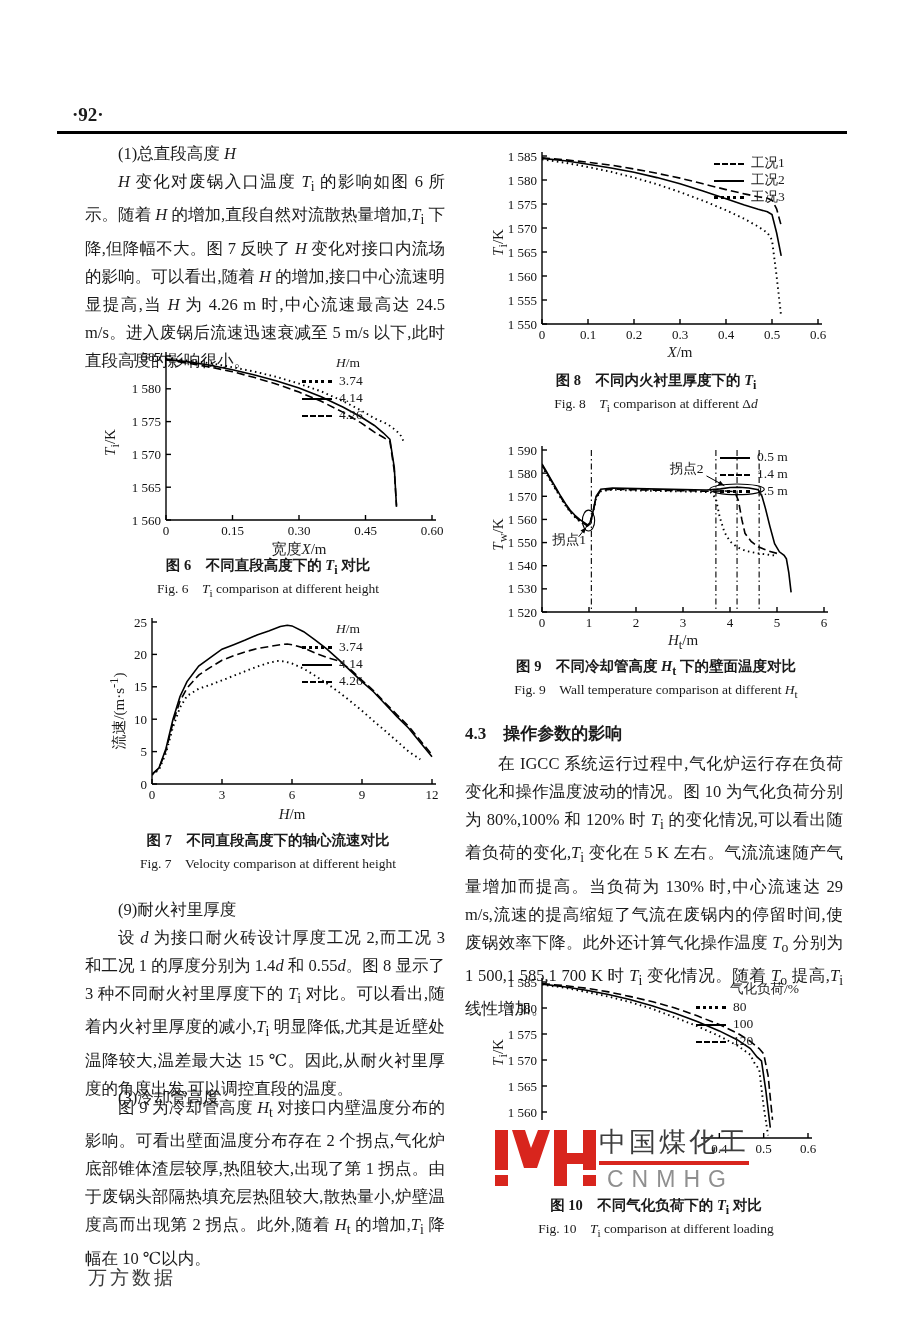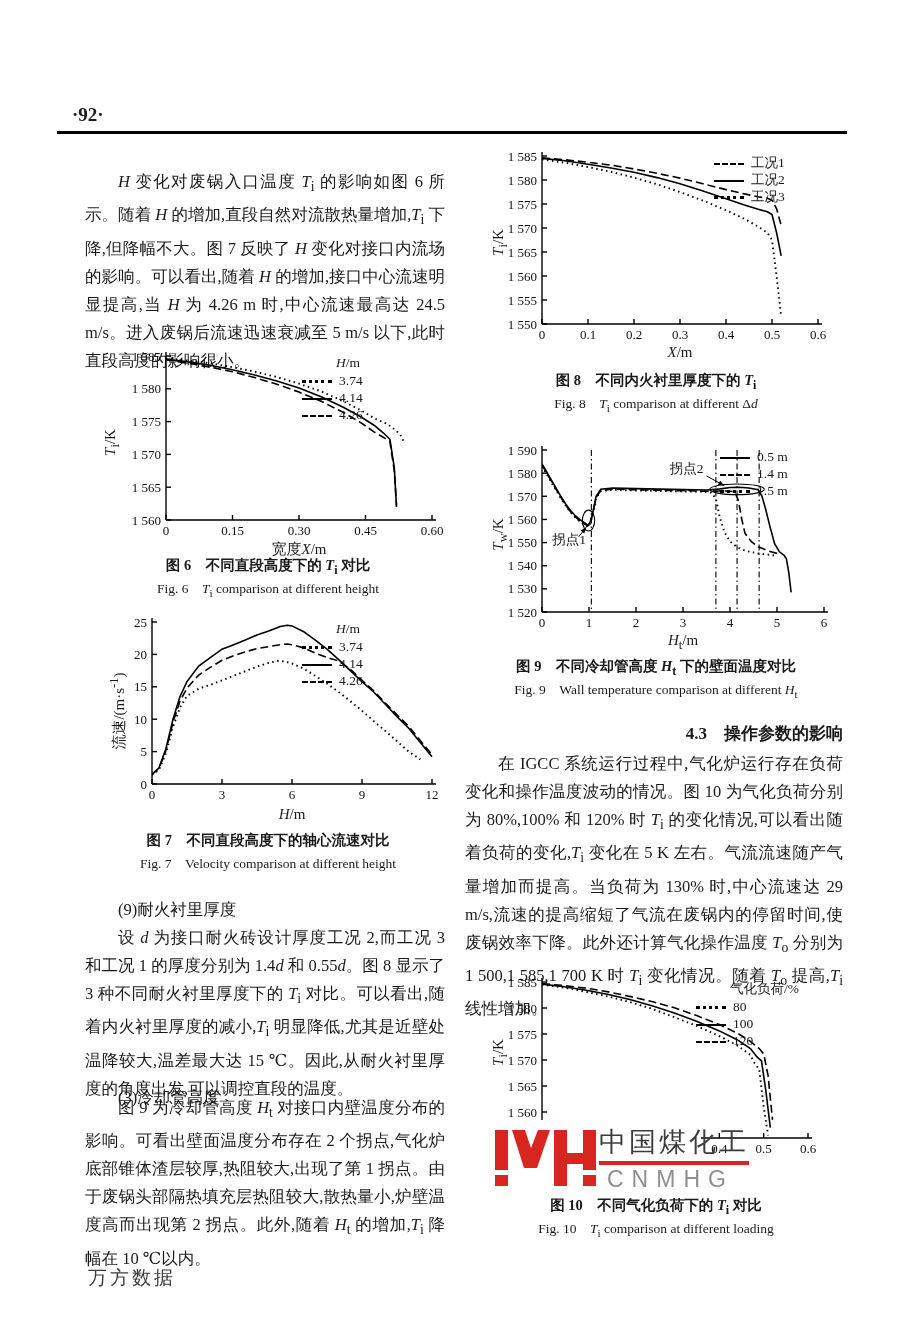--- a/index.html
+++ b/index.html
@@ -1,18 +1,18 @@
 <!DOCTYPE html>
 <html><head>
 <meta charset="utf-8">
 <style>
   html,body{margin:0;padding:0;background:#e8e8e8;}
   .page{position:relative;width:904px;height:1320px;background:#ffffff;margin:0 auto;overflow:hidden;
         font-family:"Liberation Serif","DejaVu Serif",serif;color:#1a1a1a;}
-  .abs{position:absolute;text-align:right;}
+  .abs{position:absolute;}
   
   .pageno{left:72px;top:104px;font-size:19px;font-weight:bold;}
   .journal{left:0;right:0;top:106px;text-align:center;font-size:17px;}
   .hdr-rule{left:57px;top:131px;width:790px;height:3px;background:#000;}
   
   .col-text{width:360px;font-size:16.5px;line-height:28px;text-align:justify;}
   .rcol{width:378px;}
   .para{text-indent:2em;}
   .subhead{text-indent:2em;font-size:16.5px;}
   .sechead{font-weight:bold;font-size:17px;}
@@ -45,20 +45,21 @@
              font-family:"Liberation Sans","DejaVu Sans",sans-serif;z-index:10;}
 </style>
 </head>
 <body>
 
 <div class="page">
 
   <div class="abs pageno">·92·</div>
   <div class="abs hdr-rule"></div>
 
+  <div class="abs col-text subhead" style="left:85px;top:140px;">(1)总直段高度 <i>H</i></div>
   <div class="abs col-text para" style="left:85px;top:168px;"><i>H</i> 变化对废锅入口温度 <i>T</i><sub>i</sub> 的影响如图 6 所示。随着 <i>H</i> 的增加,直段自然对流散热量增加,<i>T</i><sub>i</sub> 下降,但降幅不大。图 7 反映了 <i>H</i> 变化对接口内流场的影响。可以看出,随着 <i>H</i> 的增加,接口中心流速明显提高,当 <i>H</i> 为 4.26 m 时,中心流速最高达 24.5 m/s。进入废锅后流速迅速衰减至 5 m/s 以下,此时直段高度的影响很小。</div>
 
   <figure class="fig" style="left:90px;top:348px;width:356px;height:262px;">
     <svg width="356" height="202">
         <defs>
           <clipPath id="cp0">
             <rect x="76" y="5" width="269" height="169"></rect>
           </clipPath>
         </defs>
         <line x1="76" y1="4" x2="76" y2="172" class="ax"></line>

